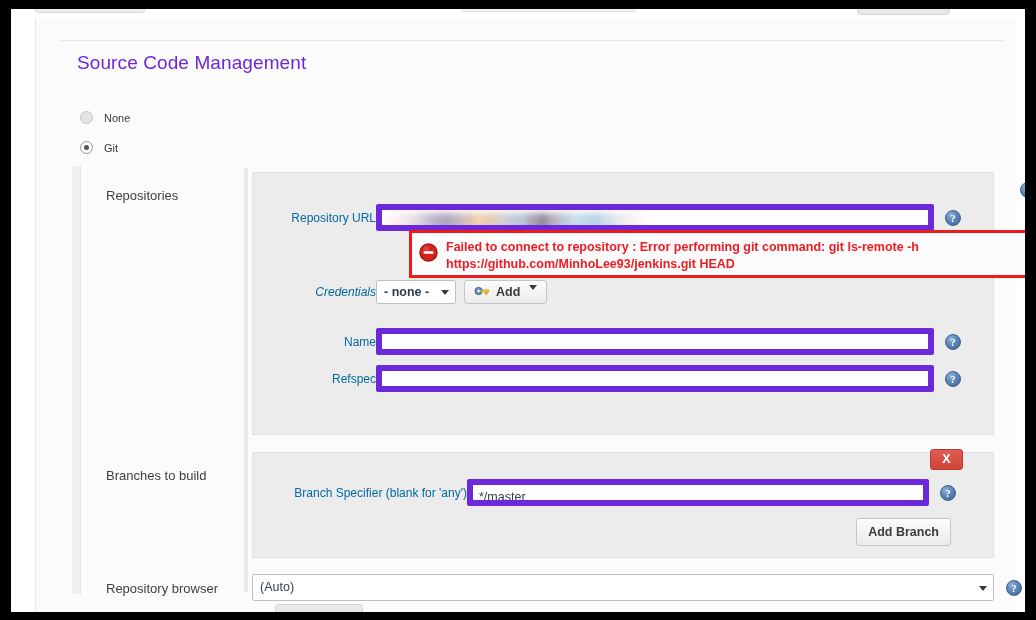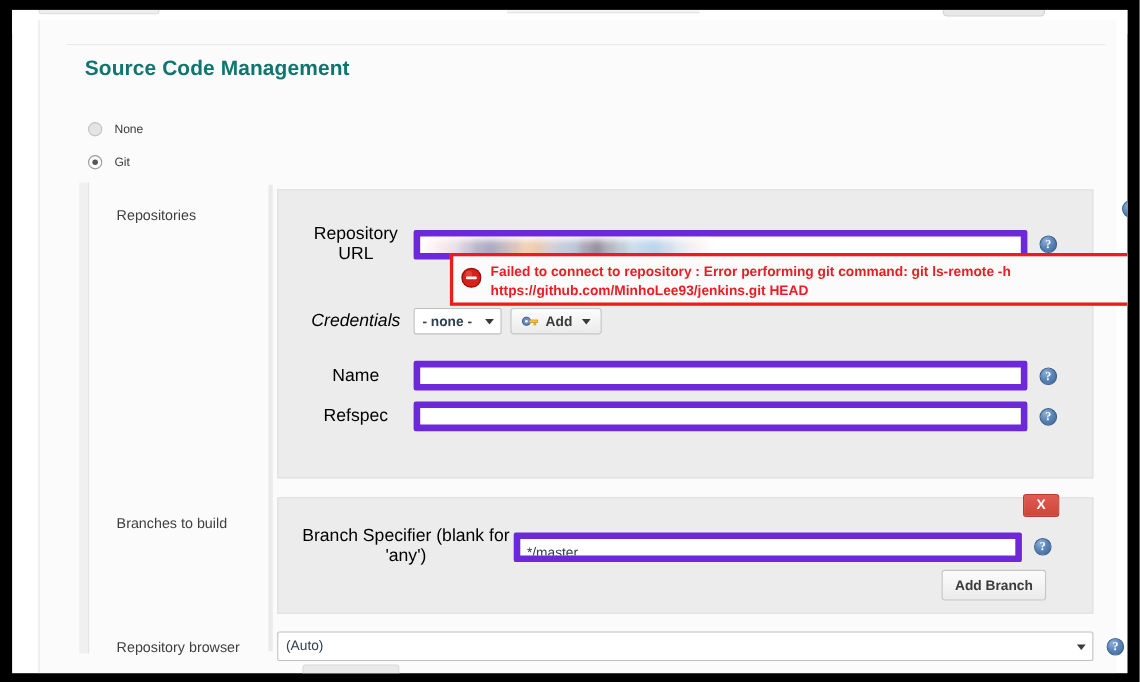--- a/index.html
+++ b/index.html
@@ -44,21 +44,21 @@
     background: #fbfbfb;
     border-left: 1px solid #e6e6e6;
   }
   .page-rule {
     position: absolute; left: 24px; top: 22px; right: 10px;
     border-top: 1px solid #e9e9e9;
   }
 
   .section-title {
     position: absolute; left: 41px; top: 34px;
-    font-size: 19px; font-weight: bold; color: #0f766e;
+    font-size: 19px; font-weight: normal; color: #6d28d9;
     letter-spacing: .1px;
   }
 
   
   .radio-row { position: absolute; display: flex; align-items: center; }
   .radio-row.none { left: 44px; top: 93px; }
   .radio-row.git  { left: 44px; top: 123px; }
   .radio-dot {
     width: 13px; height: 13px; border-radius: 50%;
     background: #e4e4e4; border: 1px solid #c2c2c2;
@@ -94,21 +94,21 @@
     position: absolute;
     background: #ececec;
     border: 1px solid #e0e0e0;
   }
   .panel-repo    { left: 180px; top: 6px;  width: 742px; height: 263px; }
   .panel-branch  { left: 180px; top: 286px; width: 742px; height: 106px; }
 
   
   .field-row { position: absolute; display: flex; align-items: center; }
   .field-label {
-    font-size: 16px; color: #000000; text-align: center;
+    font-size: 12px; color: #0369a1; text-align: right;
   }
   .text-input {
     background: #ffffff;
     border: 6px solid #6d28d9;
     border-radius: 2px;
     height: 27px;
     font-family: "Liberation Sans", sans-serif;
     font-size: 12.5px;
     color: #31404e;
     padding: 0 6px;
@@ -180,21 +180,21 @@
   .select .caret {
     position: absolute; right: 6px; top: 9px;
     width: 0; height: 0;
     border-left: 4px solid transparent;
     border-right: 4px solid transparent;
     border-top: 5px solid #3a3a3a;
   }
 
   
   .btn-add {
-    display: flex; align-items: center; gap: 6px;
+    display: flex; align-items: flex-start; gap: 6px;
     padding: 4px 9px;
   }
   .key-icon { width: 16px; height: 12px; flex: 0 0 auto; }
   .caret-dark {
     width: 0; height: 0; margin-left: 3px;
     border-left: 4px solid transparent;
     border-right: 4px solid transparent;
     border-top: 5px solid #3a3a3a;
   }
 

